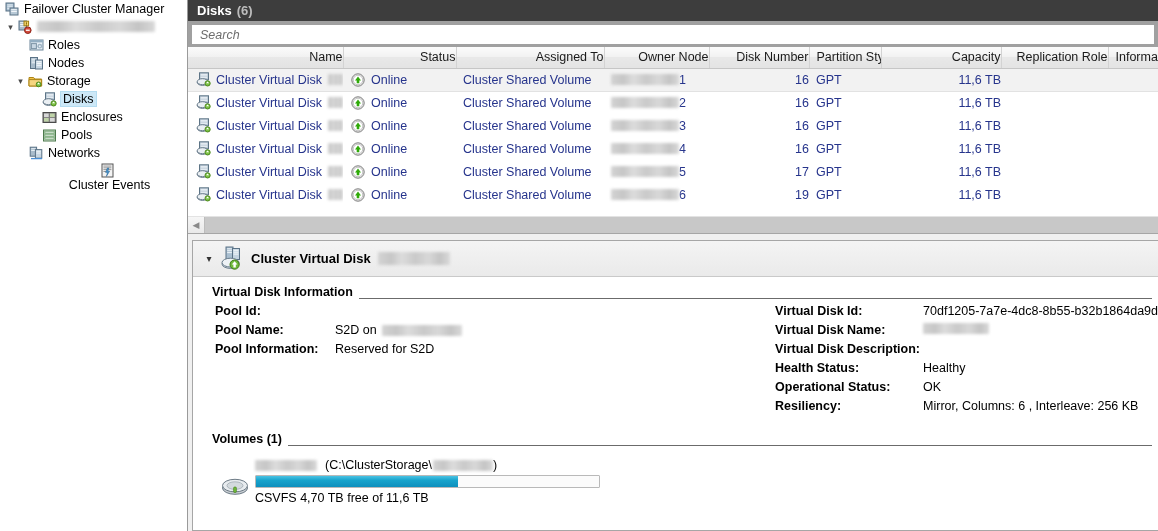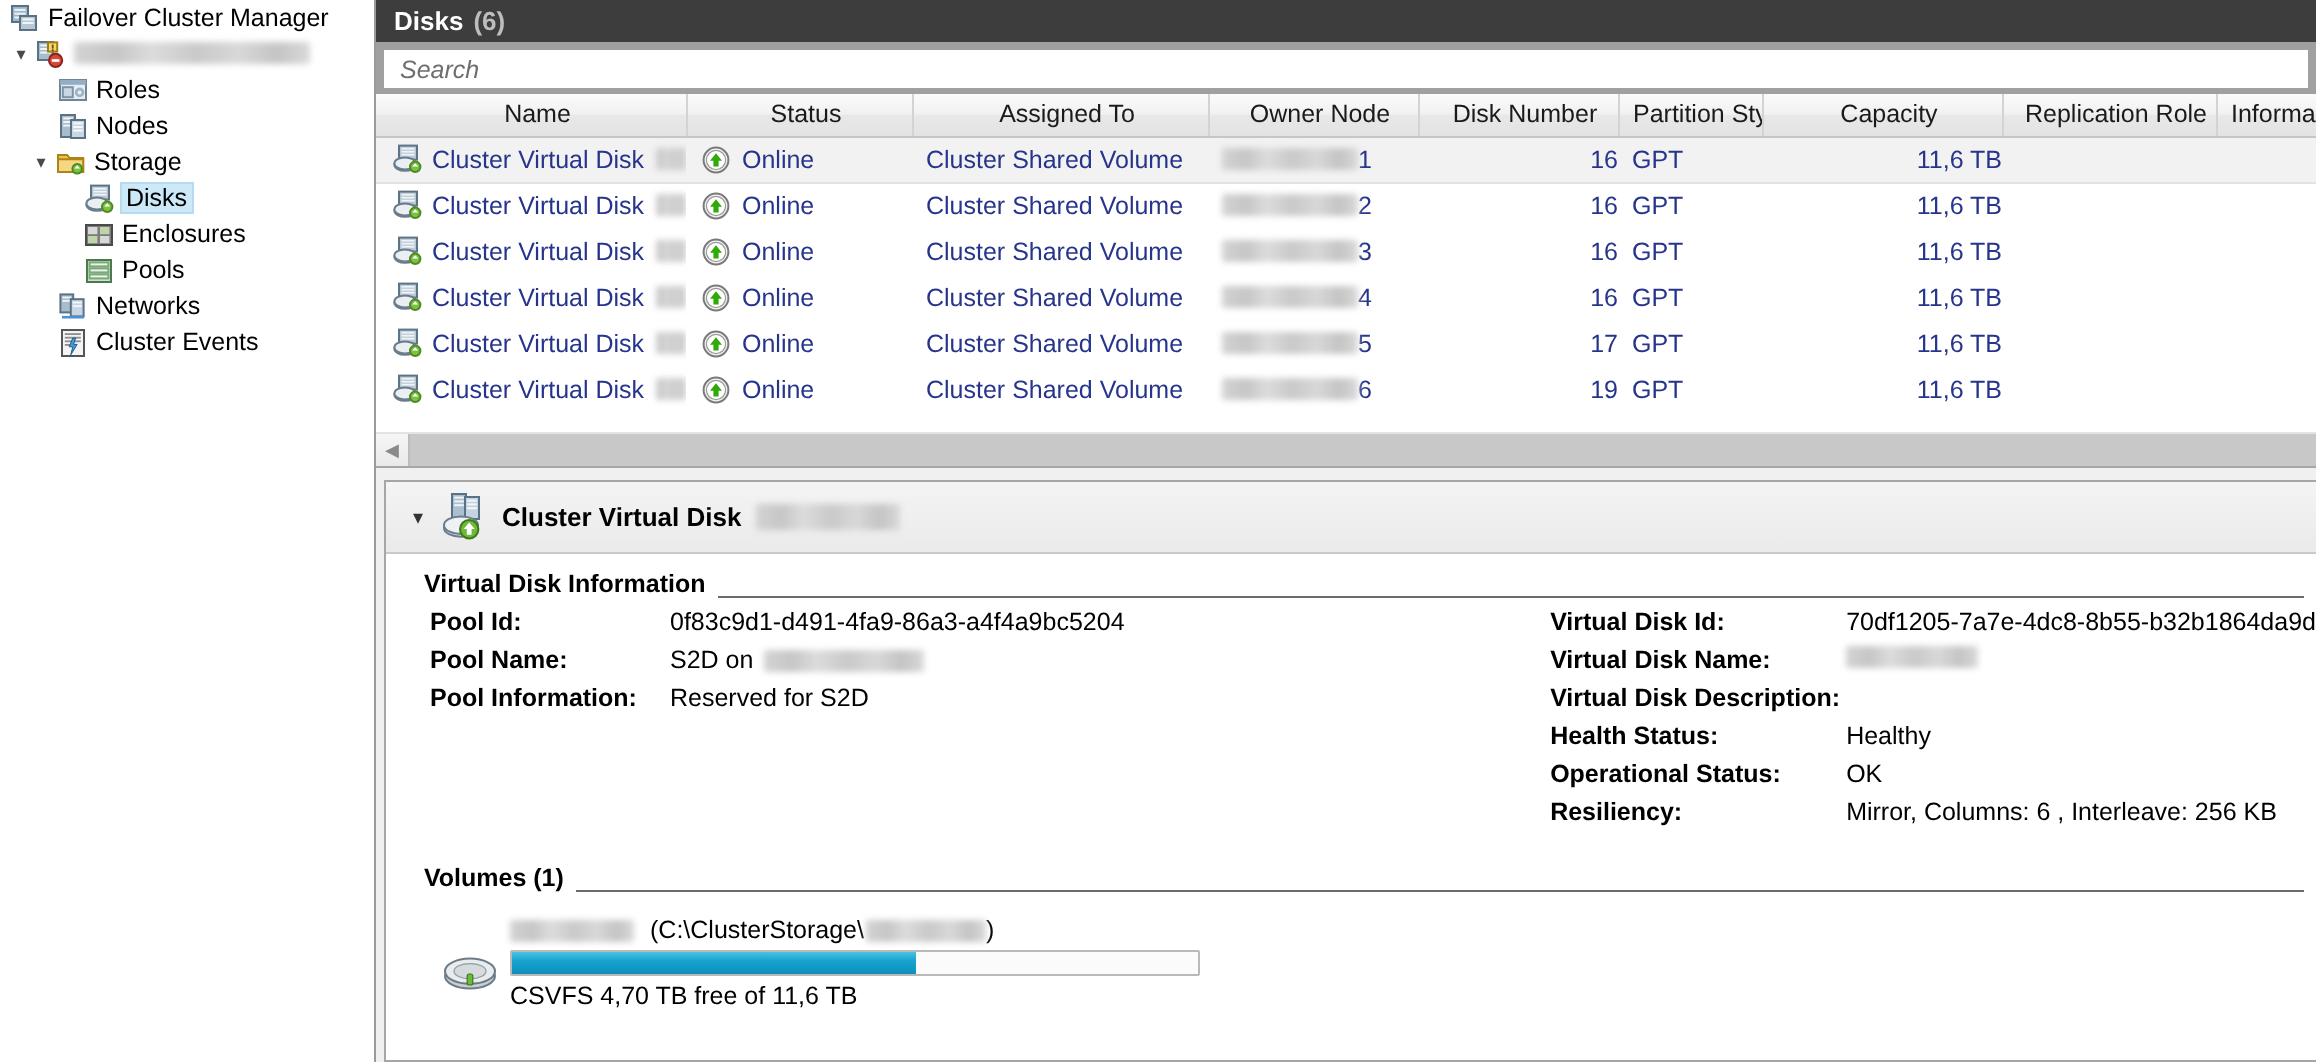--- a/index.html
+++ b/index.html
@@ -109,21 +109,21 @@
     flex-direction: column;
   }
   table.grid { width: 100%; border-collapse: collapse; table-layout: fixed; }
   table.grid th {
     background: linear-gradient(180deg,#fbfbfb 0%,#f1f1f1 48%,#e8e8e8 50%,#e3e3e3 100%);
     border-right: 1px solid #d3d3d3;
     border-bottom: 1px solid #c6c6c6;
     height: 21px;
     font-weight: normal;
     font-size: 12.5px;
-    text-align: center;
+    text-align: right;
     padding: 0 0 0 7px;
     color: #1a1a1a;
     white-space: nowrap;
     overflow: hidden;
   }
   table.grid td {
     height: 23px;
     font-size: 12.5px;
     color: #26348c;
     padding: 0 0 0 7px;
@@ -358,21 +358,21 @@
           <rect x="2.2" y="4" width="4.4" height="0.9" fill="#eef4f8"></rect>
           <rect x="6.4" y="3.6" width="6.4" height="8.6" fill="#c7d6e2" stroke="#5a7286"></rect>
           <rect x="7.4" y="4.8" width="4.4" height="0.9" fill="#f4f8fb"></rect>
           <rect x="7.4" y="6.6" width="4.4" height="0.9" fill="#f4f8fb"></rect>
           <path d="M2 12.6 L13 12.6" stroke="#4b8fd4" stroke-width="1.3"></path>
         </svg>
       </span>
       <span class="lbl">Networks</span>
     </div>
 
-    <div class="tree-row" style="padding-left:28px;">
+    <div class="tree-row" style="padding-left:28px;flex-direction:column;">
       <span class="ico">
         <svg width="15" height="15" viewBox="0 0 15 15">
           <rect x="2" y="1" width="11" height="13" fill="#f4f4f4" stroke="#555555"></rect>
           <rect x="3.4" y="2.6" width="8" height="0.9" fill="#8d8d8d"></rect>
           <rect x="3.4" y="4.4" width="8" height="0.9" fill="#8d8d8d"></rect>
           <rect x="3.4" y="6.2" width="8" height="0.9" fill="#8d8d8d"></rect>
           <rect x="3.4" y="8" width="5" height="0.9" fill="#8d8d8d"></rect>
           <path d="M7.4 5 L5.6 9.4 L7.4 9.4 L6.4 13.4 L9.6 8.2 L7.8 8.2 L8.8 5 Z" fill="#4b9ad4" stroke="#1f5c8f" stroke-width="0.5"></path>
         </svg>
       </span>
@@ -728,21 +728,20 @@
         <div class="section-head">
           <span>Virtual Disk Information</span>
           <span class="rule"></span>
         </div>
 
         <div class="cols">
 
           <div class="col col-left">
             <div class="kv">
               <span class="k">Pool Id:</span>
-              <span class="v">0f83c9d1-d491-4fa9-86a3-a4f4a9bc5204</span>
             </div>
             <div class="kv">
               <span class="k">Pool Name:</span>
               <span class="v">
                 <span>S2D on</span>
                 <span class="redact" style="width:80px;margin-left:5px;"></span>
               </span>
             </div>
             <div class="kv">
               <span class="k">Pool Information:</span>

